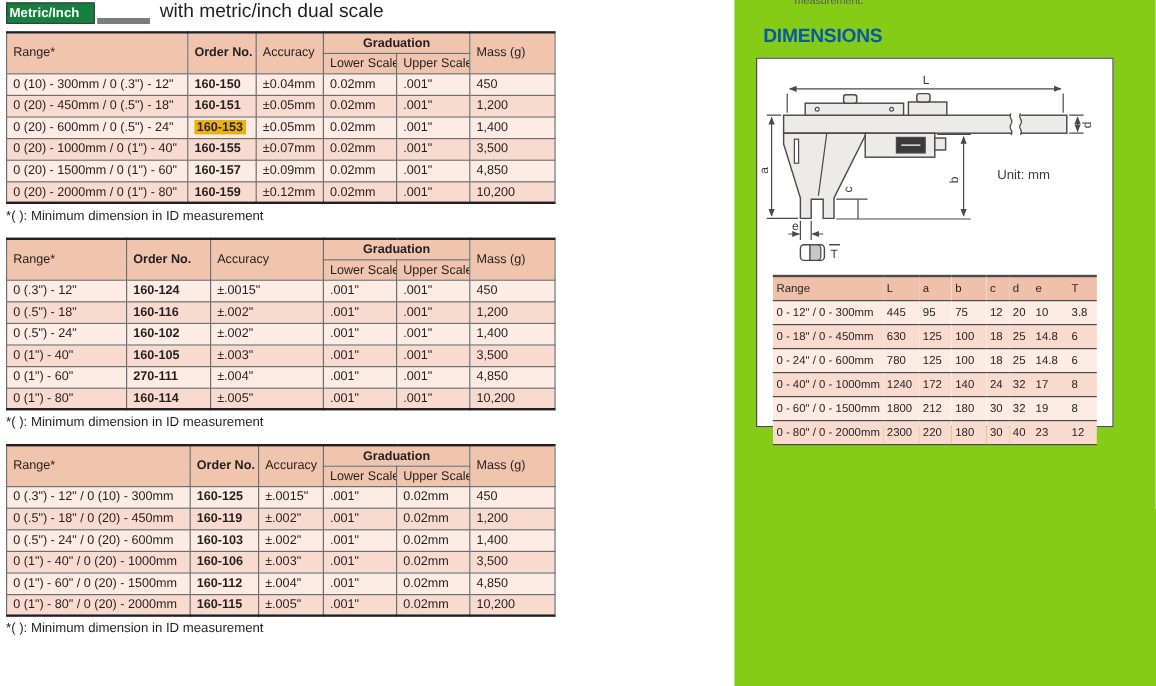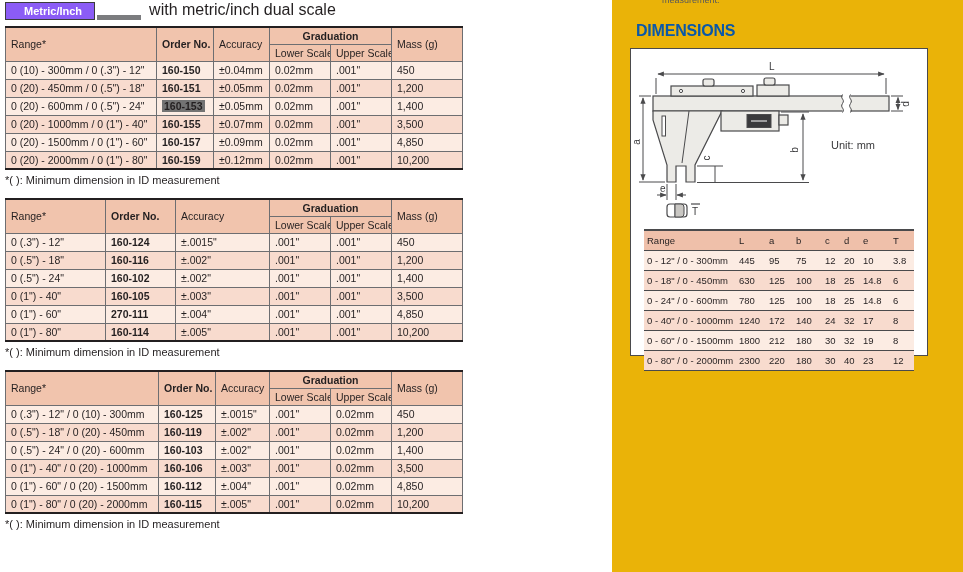--- a/index.html
+++ b/index.html
@@ -8,22 +8,22 @@
     position:relative; overflow:hidden; background:#ffffff;
     font-family:"Liberation Sans", sans-serif; color:#231f20;
   }
 
   
   .left-col { position:absolute; left:5px; top:4px; width:523px; }
   .section { margin-bottom:12px; }
 
   .tab-row { display:flex; align-items:flex-end; height:16px; margin-bottom:6px; }
   .tab-box {
-    background:#8b5cf6; color:#fff; font-weight:bold; font-size:11px;
-    line-height:14px; padding:1px 12px 1px 18px; border:1px solid #3c3c3e;
+    background:#15803d; color:#fff; font-weight:bold; font-size:11px;
+    line-height:14px; padding:1px 12px 1px 2px; border:1px solid #3c3c3e;
     white-space:nowrap;
   }
   .tab-bar { width:44px; height:5px; background:#7b7c7f; margin-left:2px; }
   .tab-sub { font-size:16px; margin-left:8px; padding-bottom:1px; color:#231f20; white-space:nowrap; }
 
   table.spec {
     border-collapse:collapse; width:458px; table-layout:fixed; font-size:10.5px;
     border-left:1px solid #231f20; border-right:1px solid #231f20;
     border-top:2px solid #231f20; border-bottom:2px solid #231f20;
   }
@@ -31,28 +31,28 @@
     border:1px solid #6d6e71; padding:0 5px; text-align:left;
     font-weight:normal; height:17px; overflow:hidden; white-space:nowrap;
   }
   table.spec thead th { background:#f1c4ad; }
   table.spec th.th-order { font-weight:bold; }
   table.spec th.center { text-align:center;font-weight:bold; }
   table.spec tbody tr:nth-child(odd)  td { background:#fcece3; }
   table.spec tbody tr:nth-child(even) td { background:#f8dbce; }
   table.spec tbody td { height:18px; }
   table.spec td.col-order { font-weight:bold; }
-  .hl { background:#737373; padding:0 2px; }
+  .hl { background:#eab308; padding:0 2px; }
 
   .footnote { font-size:11px; margin-top:4px; color:#231f20; }
 
   
   .right-panel {
     position:absolute; left:612px; top:0; width:351px; height:572px;
-    background:#eab308;
+    background:#84cc16;
   }
   .clipped-text {
     position:absolute; top:-4px; left:50px; font-size:9px; color:#58595b;
     line-height:9px;
   }
   .dim-title {
     position:absolute; top:22px; left:24px; color:#0a58a8;
     font-size:16px; font-weight:bold; letter-spacing:-0.2px;
   }
   .diagram-box {

